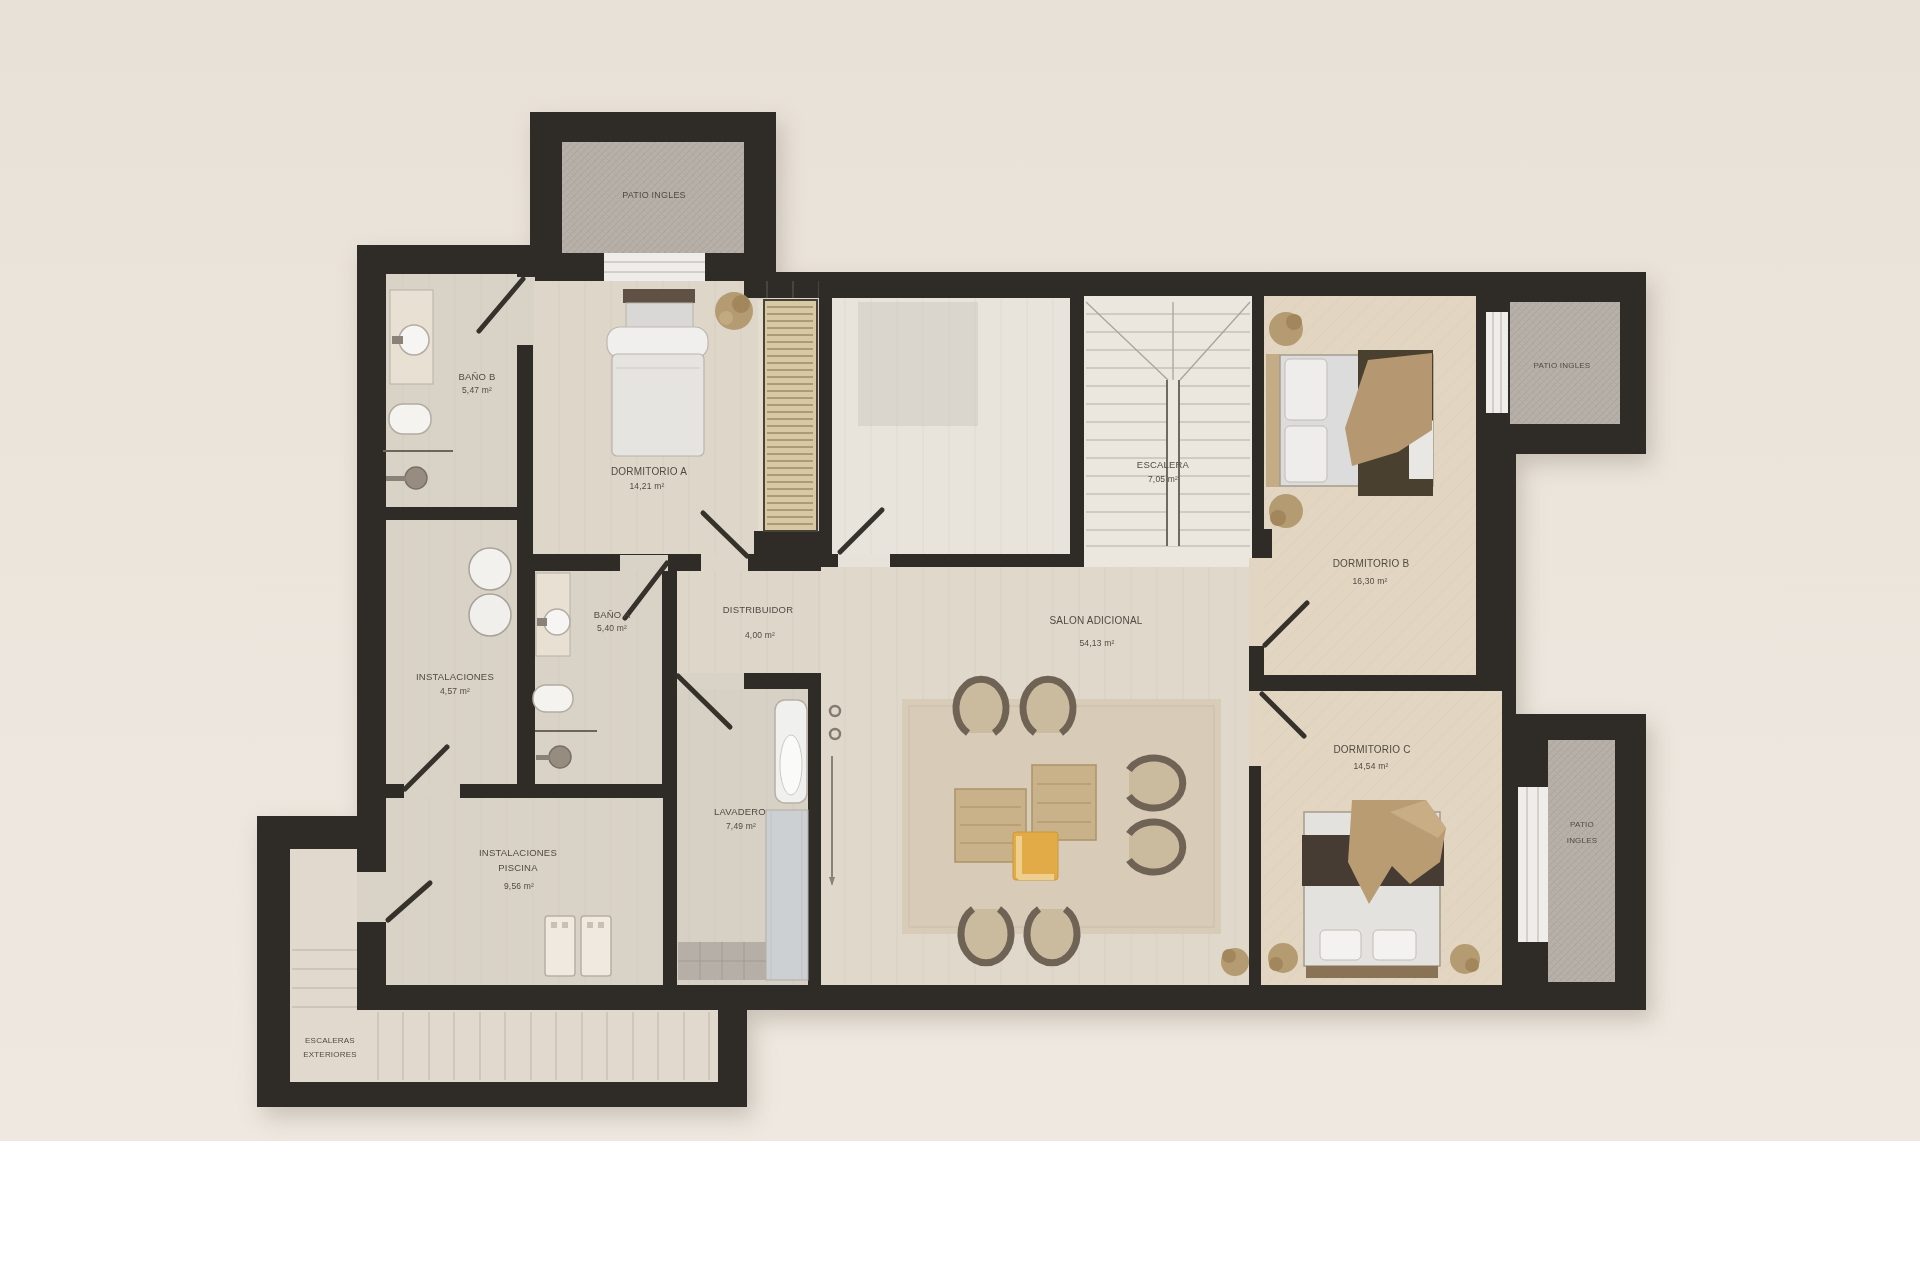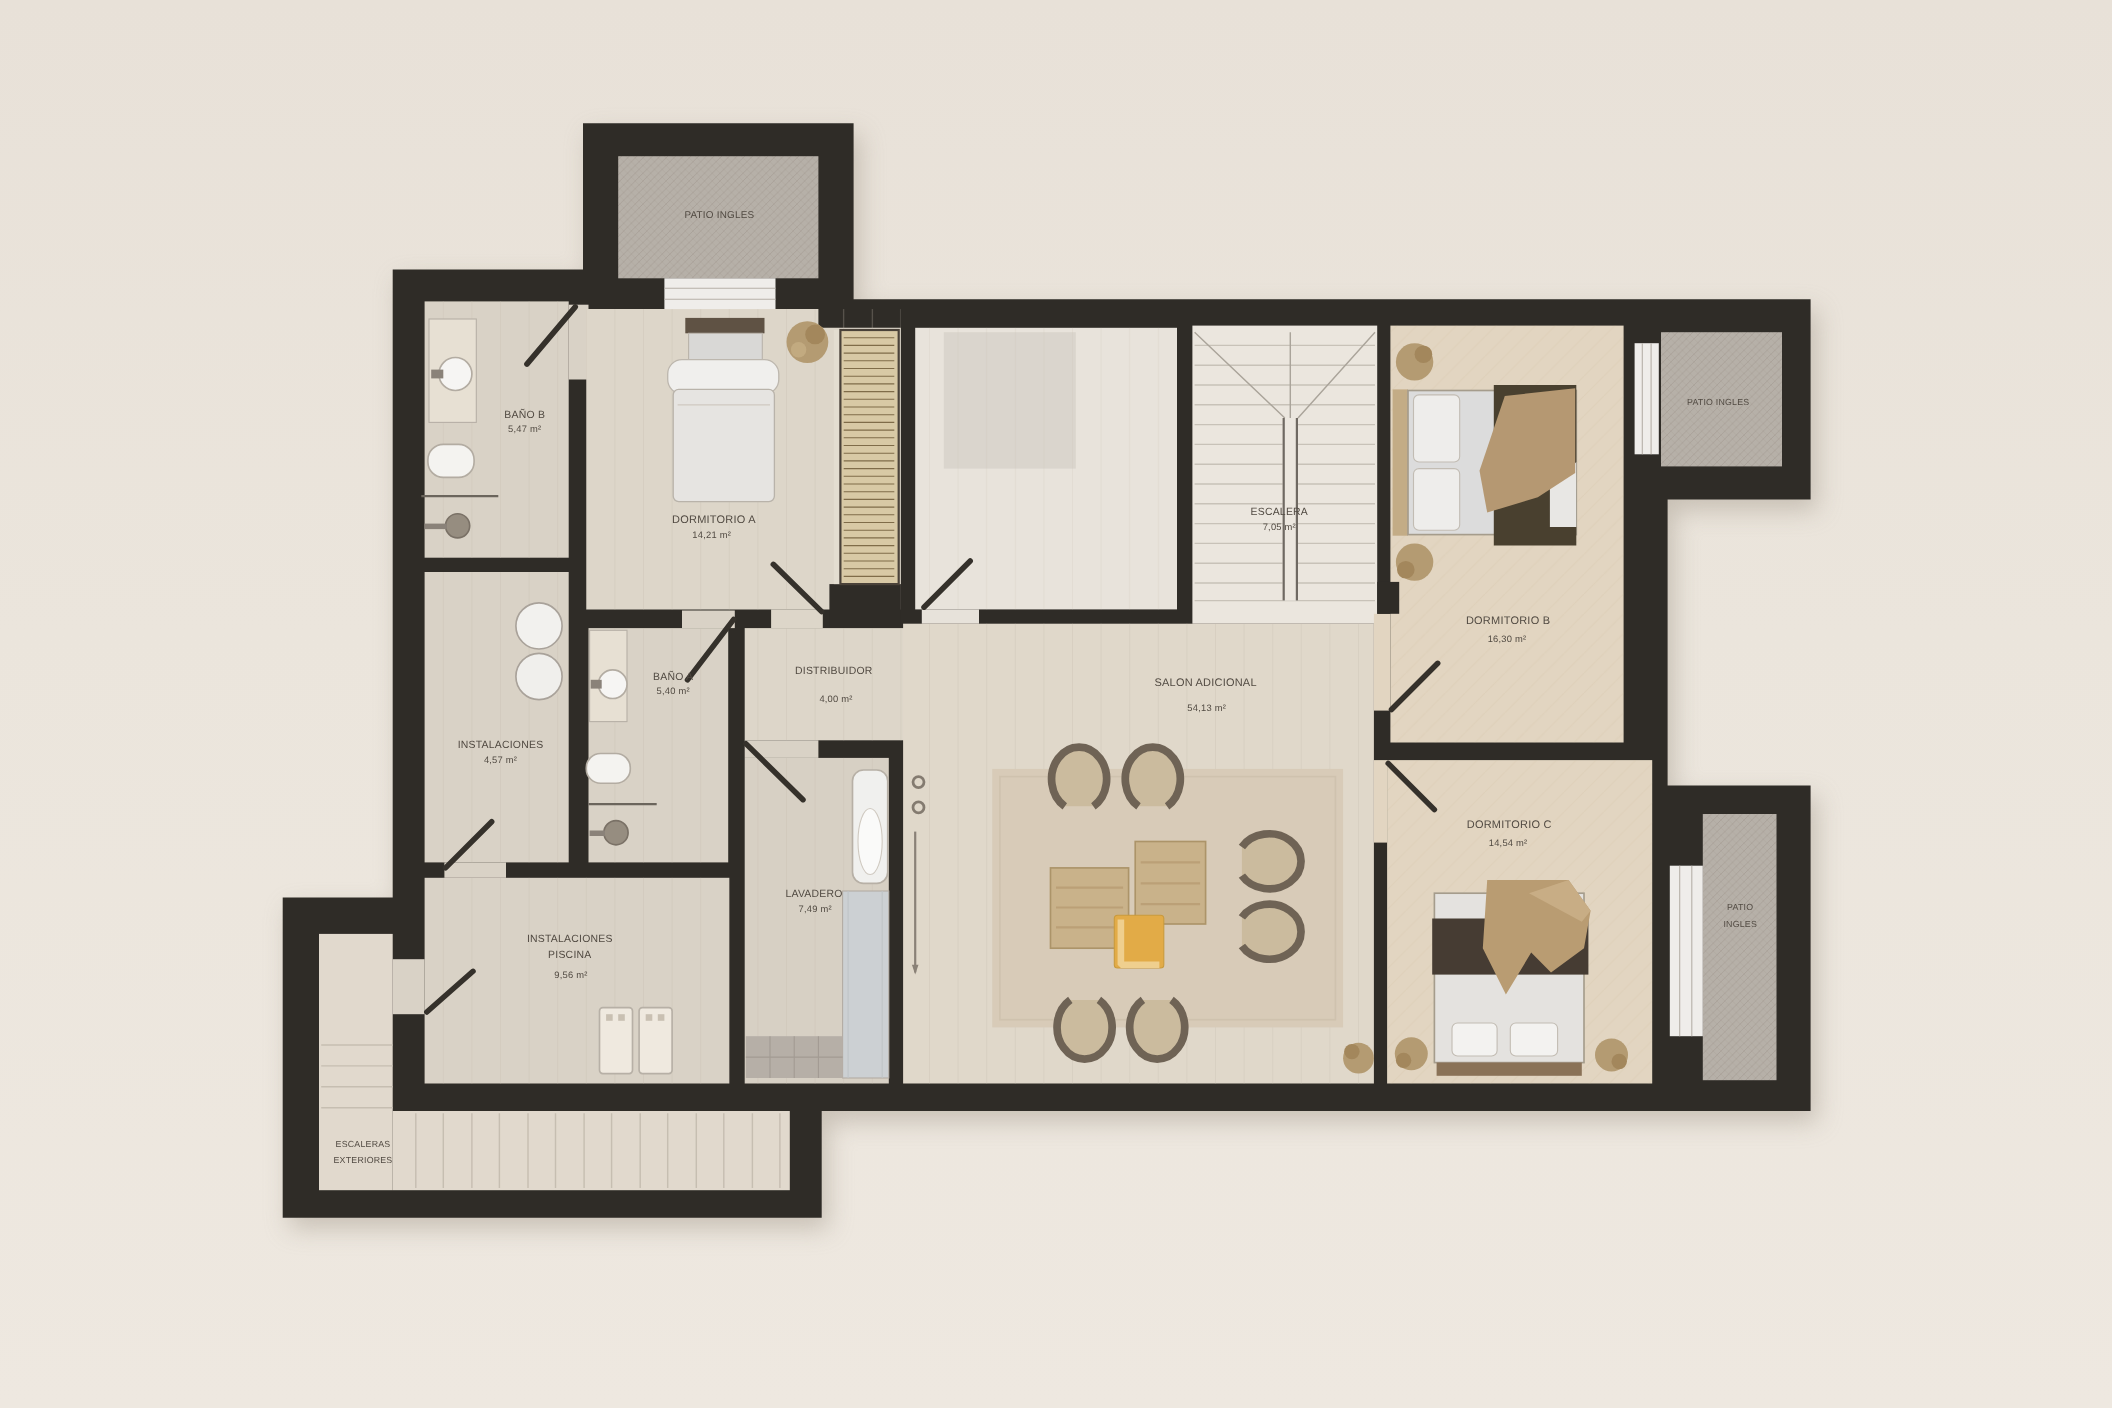--- a/index.html
+++ b/index.html
@@ -1,16 +1,16 @@
 <!DOCTYPE html>
 <html><head>
 <meta charset="utf-8">
 <style>
   html,body{margin:0;padding:0;width:1920px;height:1280px;overflow:hidden;}
-  .page{position:relative;width:1920px;height:1280px;background:linear-gradient(180deg,#e8e1d8 0%,#ebe5dc 45%,#eee8e0 100%);}
+  .page{position:relative;width:1920px;height:1141px;background:linear-gradient(180deg,#e8e1d8 0%,#ebe5dc 45%,#eee8e0 100%);}
   svg{position:absolute;left:0;top:0;font-family:"Liberation Sans", sans-serif;filter:blur(0.5px);}
   text{fill:#514a42;letter-spacing:.2px;}
 </style>
 </head>
 <body>
 <div class="page">
 <svg width="1920" height="1280" viewBox="0 0 1920 1280">
 <defs>
   <pattern id="hatch" width="7" height="7" patternUnits="userSpaceOnUse">
     <rect width="7" height="7" fill="#b6b0a8"></rect>

